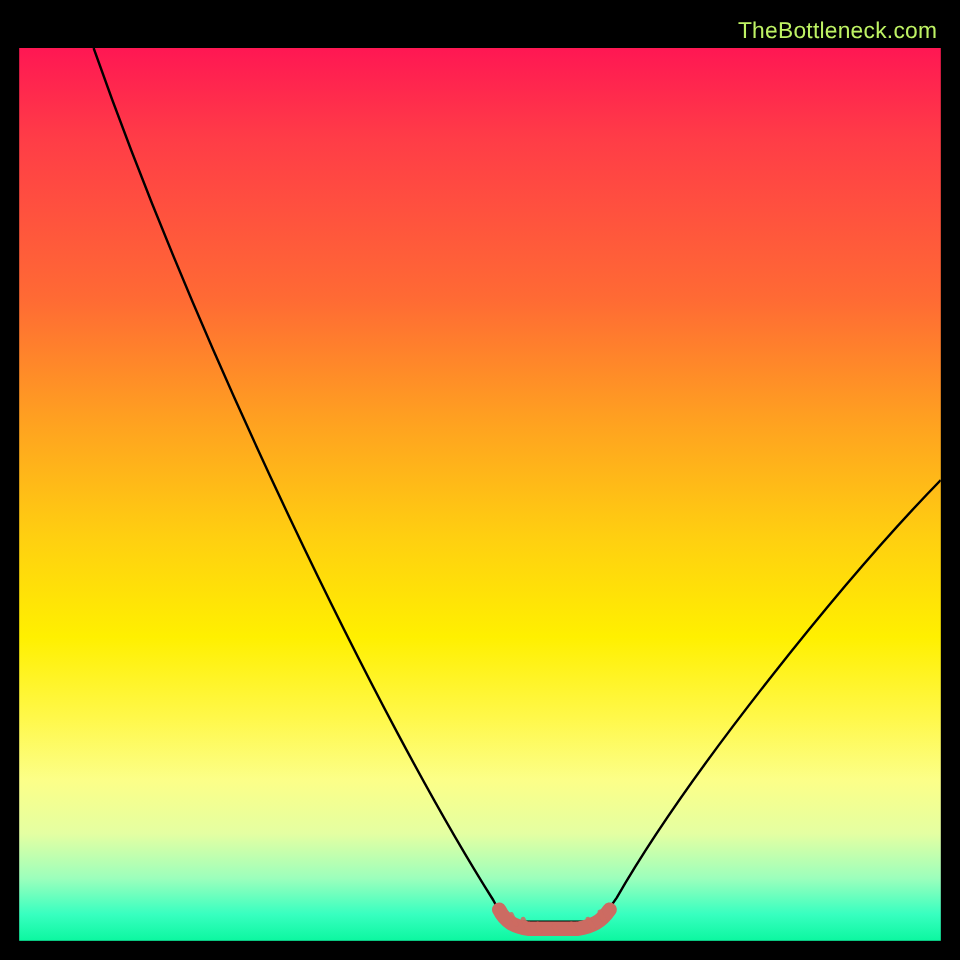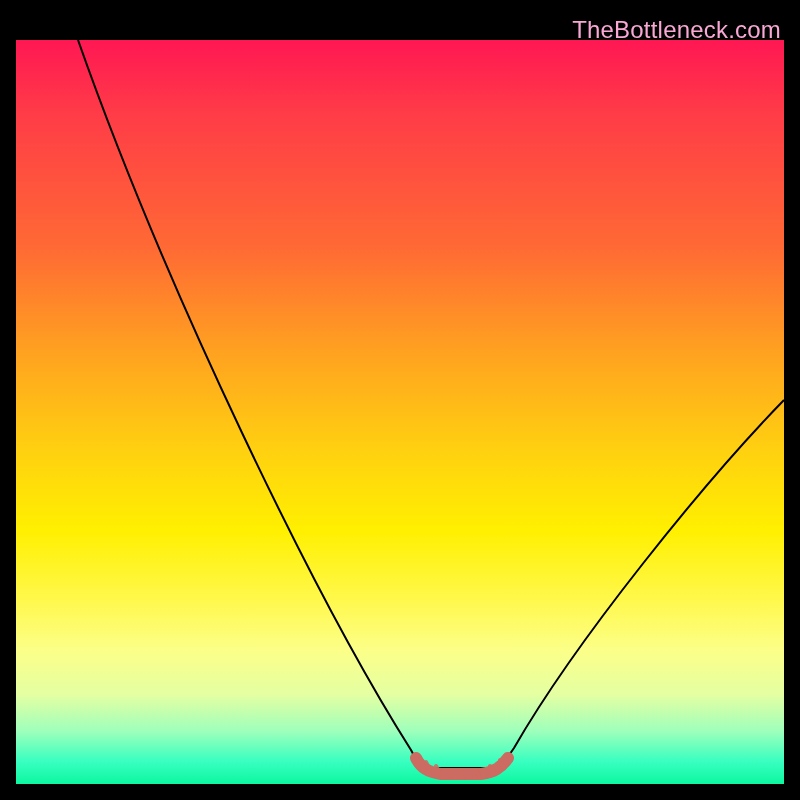--- a/index.html
+++ b/index.html
@@ -16,22 +16,22 @@
     left: 16px;
     top: 16px;
     width: 768px;
     height: 768px;
     background: #000;
   }
   .watermark {
     position: absolute;
     top: 0;
     right: 3px;
-    color: #f9a8d4;
-    font-size: 24px;
+    color: #bef264;
+    font-size: 19px;
     font-weight: 400;
     letter-spacing: 0.2px;
   }
   .plot-area {
     position: absolute;
     left: 0;
     top: 24px;
     width: 768px;
     height: 744px;
     background: linear-gradient(

